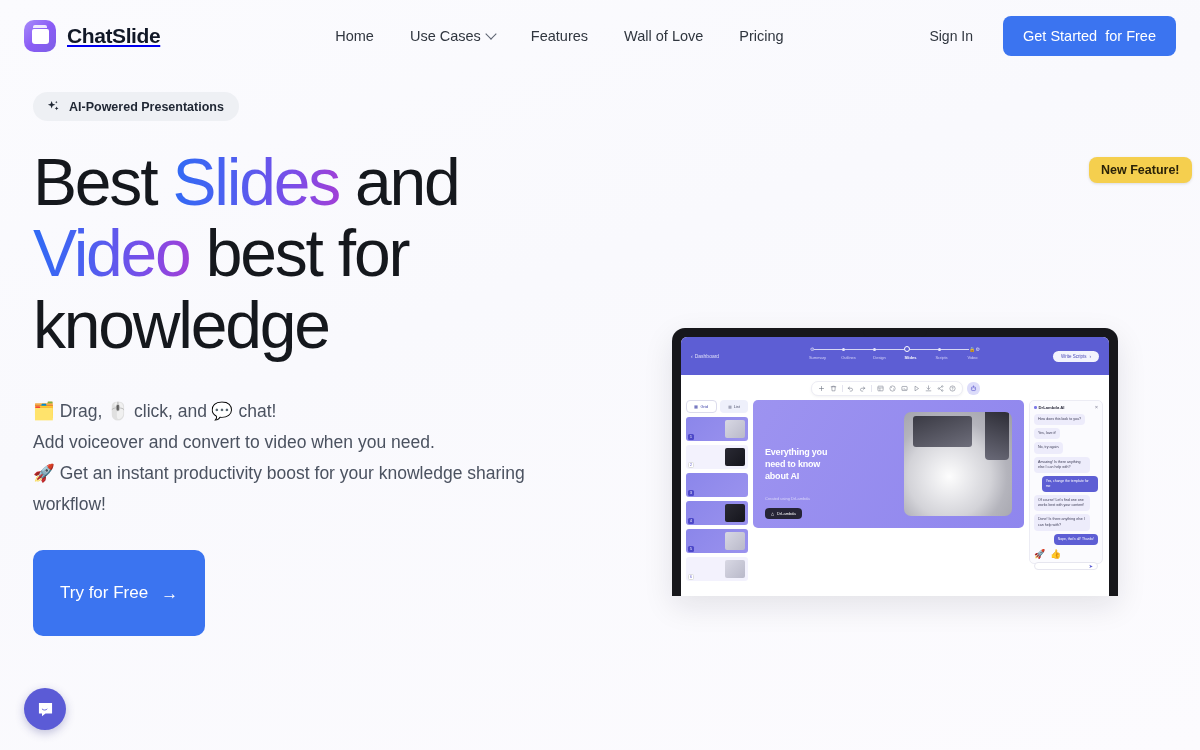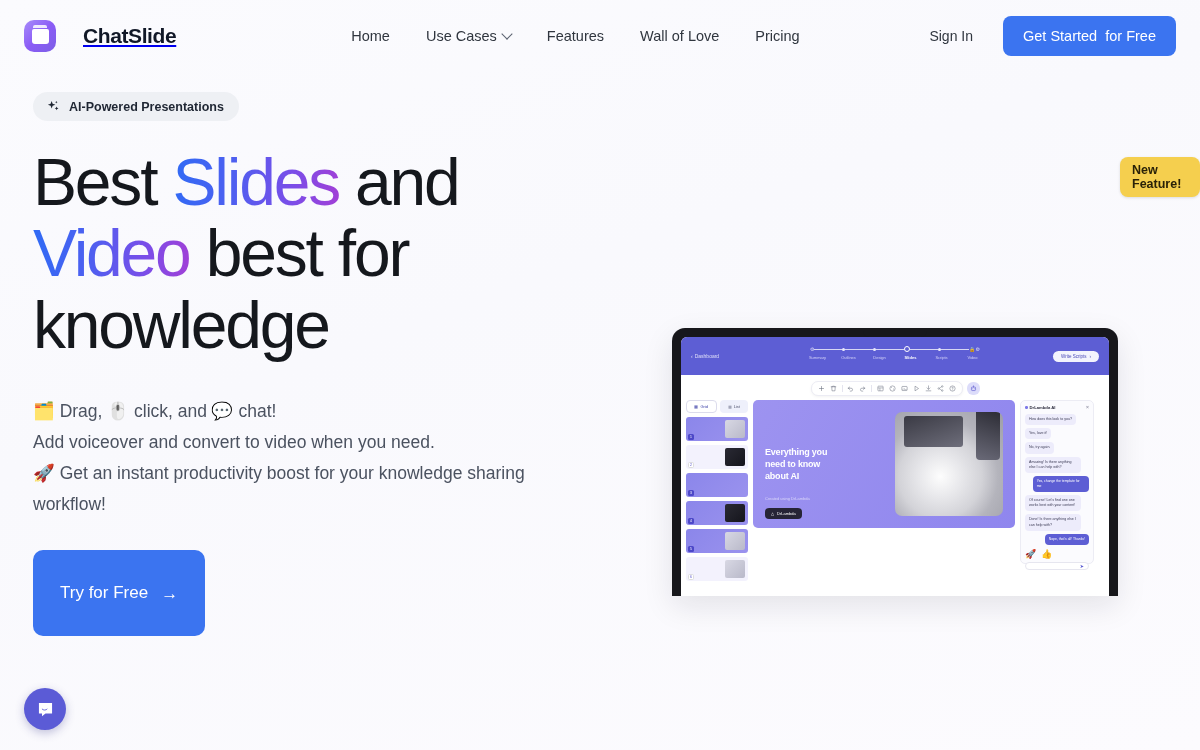--- a/index.html
+++ b/index.html
@@ -51,21 +51,20 @@
     left: 1.5px; right: 1.5px; top: -3.5px;
     height: 2.5px;
     background: rgba(255,255,255,.85);
     border-radius: 2px 2px 0 0;
   }
   .brand-name {
     font-size: 21px;
     font-weight: 700;
     letter-spacing: -.4px;
     color: #111827;
-    margin-left: 16px;
   }
 
   .nav-links {
     display: flex;
     align-items: center;
     gap: 36px;
     margin-left: 175px;
   }
   .nav-link {
     font-size: 14.5px;
@@ -177,21 +176,20 @@
     left: 1089px;
     top: 157px;
     background: #f5cf4e;
     color: #2a2208;
     font-size: 12.5px;
     font-weight: 600;
     padding: 6px 12px;
     border-radius: 8px;
     box-shadow: 0 1px 3px rgba(0,0,0,.12);
     z-index: 20;
-    margin-left: 31px;
   }
 
   
   .mock {
     position: absolute;
     left: 672px;
     top: 328px;
     width: 446px;
     height: 268px;
     background: #17171b;
@@ -300,21 +298,21 @@
     background: #dcdcfa;
     border-radius: 6px;
     padding: 3px;
     display:flex;
   }
 
   
   .app-body {
     display: flex;
     gap: 5px;
-    padding: 4px 15px 0 5px;
+    padding: 4px 6px 0 5px;
     height: 168px;
   }
   .side-panel { width: 62px; flex: 0 0 62px; }
   .side-tabs {
     display:flex; gap:3px; margin-bottom: 4px;
   }
   .side-tab {
     flex:1;
     background:#eef0fb;
     border-radius: 4px;

